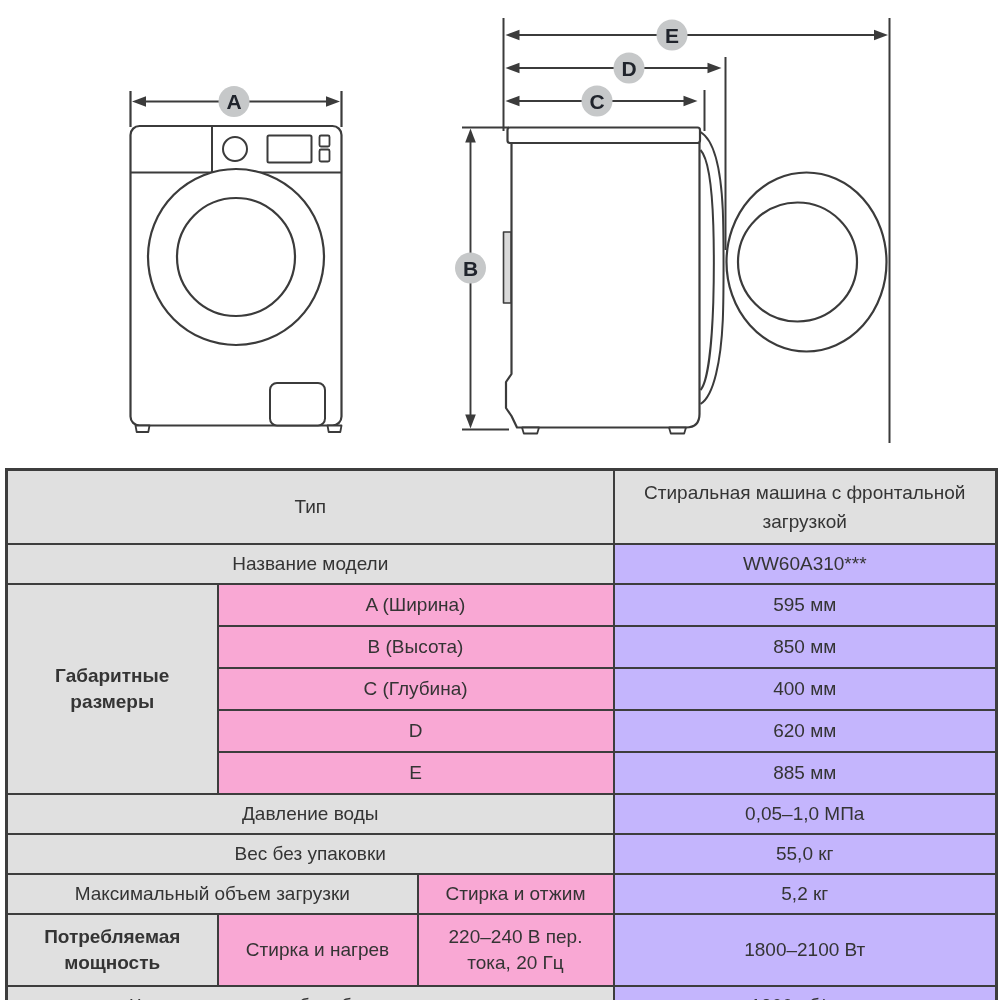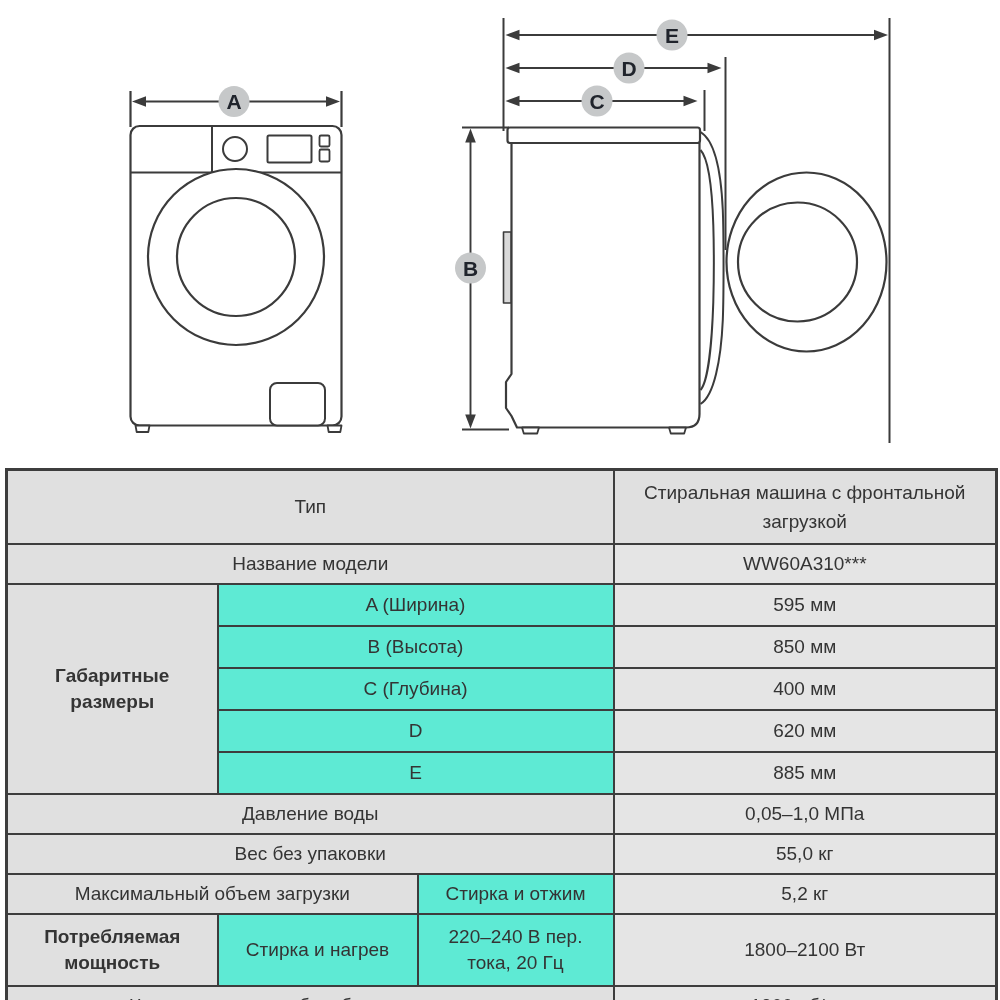--- a/index.html
+++ b/index.html
@@ -15,22 +15,22 @@
     position:absolute;left:5px;top:468px;width:990px;
     border-collapse:collapse;table-layout:fixed;
     font-size:19px;color:#343434;
   }
   .spec-table td{
     border:2px solid #3d3d3d;text-align:center;vertical-align:middle;
     padding:2px 10px;overflow:hidden;
   }
   .spec-table{border:3px solid #3d3d3d;}
   td.c-gray{background:#e0e0e0;}
-  td.c-sub{background:#5eead4;}
-  td.c-white{background:#e5e5e5;}
+  td.c-sub{background:#f9a8d4;}
+  td.c-white{background:#c4b5fd;}
   .narrow{width:140px;margin:0 auto;line-height:1.35;font-weight:bold;}
   tr.h-type td{height:68px;line-height:1.55;}
   tr.h-std td{height:34px;margin-left:24px;}
   tr.h-mid td{height:36px;}
   tr.h-power td{height:66px;line-height:1.35;}
 </style>
 </head>
 <body>
 <div class="canvas">
 

